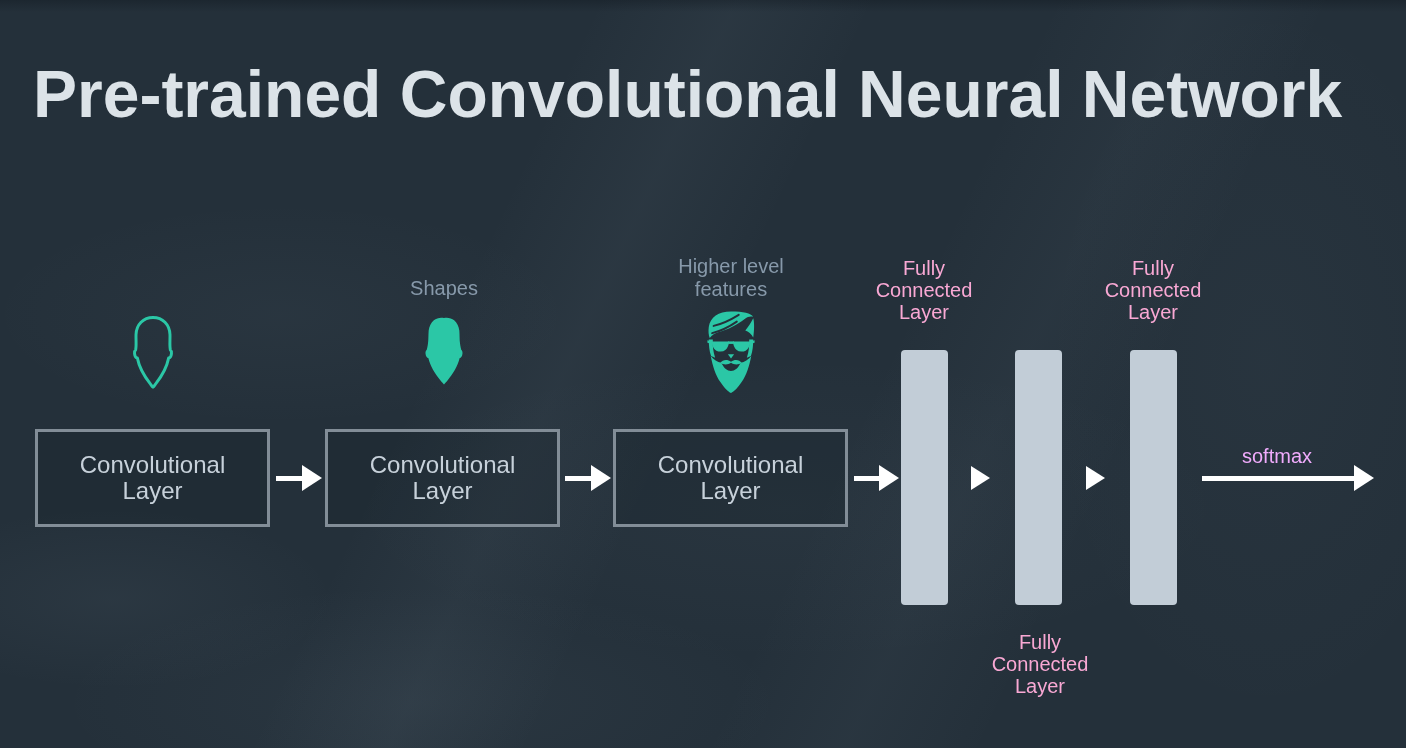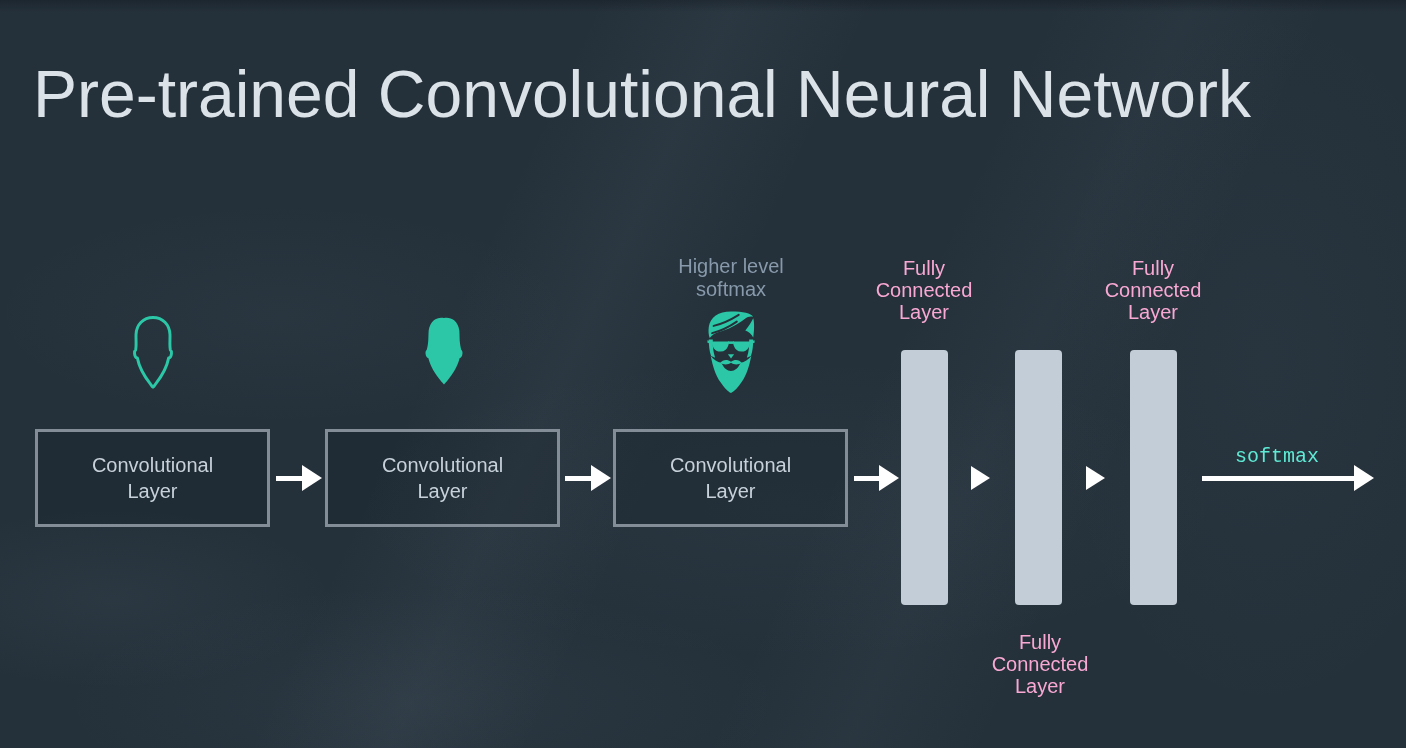--- a/index.html
+++ b/index.html
@@ -20,42 +20,42 @@
       linear-gradient(115deg, transparent 60%, rgba(170,190,205,0.04) 68%, transparent 76%),
       radial-gradient(ellipse 320px 130px at 8% 80%, rgba(165,185,200,0.055), transparent 70%),
       radial-gradient(ellipse 520px 170px at 30% 94%, rgba(165,185,200,0.05), transparent 70%),
       radial-gradient(ellipse 420px 160px at 20% 42%, rgba(165,185,200,0.04), transparent 70%),
       radial-gradient(ellipse 640px 220px at 56% 68%, rgba(165,185,200,0.035), transparent 70%),
       radial-gradient(ellipse 320px 520px at 90% 48%, rgba(165,185,200,0.03), transparent 70%);
   }
 
   .title{
     position:absolute;left:33px;top:56px;margin:0;
-    font-size:66px;font-weight:400;letter-spacing:0px;
+    font-size:66px;font-weight:700;letter-spacing:0px;
     color:#DCE3E8;white-space:nowrap;
   }
 
   .feature-label{
     position:absolute;
     color:#8799AA;font-size:20px;line-height:23px;
     text-align:center;
   }
 
   .icon{position:absolute;}
 
   .box{
     position:absolute;width:235px;height:98px;
     border:3px solid #828D97;
     background:rgba(18,26,34,0.18);
     box-sizing:border-box;
     display:flex;align-items:center;justify-content:center;
   }
   .box .box-label{
     width:170px;text-align:center;
-    color:#C7D1DA;font-size:20px;line-height:26px;
+    color:#C7D1DA;font-size:24px;line-height:26px;
   }
 
   .arrow{position:absolute;display:flex;align-items:center;height:26px;}
   .arrow .shaft{flex:1;height:5px;background:#FFFFFF;}
   .arrow .head{
     width:0;height:0;
     border-top:13px solid transparent;
     border-bottom:13px solid transparent;
     border-left:20px solid #FFFFFF;
   }
@@ -73,21 +73,21 @@
   }
 
   .fc-label{
     position:absolute;width:120px;
     color:#f9a8d4;font-size:20px;line-height:22px;
     text-align:center;
   }
 
   .softmax-label{
     position:absolute;
-    color:#5eead4;font-size:20px;text-align:center;width:160px;font-family:Liberation Mono, monospace;
+    color:#f0abfc;font-size:20px;text-align:center;width:160px;
   }
 </style>
 </head>
 <body>
 
 <div class="slide">
   <div class="bg"></div>
 
   <h1 class="title">Pre-trained Convolutional Neural Network</h1>
 
@@ -96,33 +96,34 @@
   </svg>
   <div class="box" style="left:35px;top:429px">
     <div class="box-label">Convolutional Layer</div>
   </div>
 
   <div class="arrow" style="left:276px;top:465px;width:46px">
     <div class="shaft"></div>
     <div class="head"></div>
   </div>
 
+  <div class="feature-label" style="left:344px;top:277px;width:200px">Shapes</div>
   <svg class="icon" style="left:420px;top:313px" width="48" height="82" viewBox="0 0 52 84">
     <path d="M26,3 C22,2.2 18,3 15,5.5 C12,8 10,12 9.4,16.5 C9,21 9.3,26 8.6,31 C8.2,34 7.6,36.5 7.2,37.8 C6.2,38.5 5.8,39.8 6,41.8 C6.3,44.8 7.5,46.2 9,46.4 C10.8,54.5 16.5,64 22,70.5 C23.8,72.7 25.2,74.3 26,75 C26.8,74.3 28.2,72.7 30,70.5 C35.5,64 41.2,54.5 43,46.4 C44.5,46.2 45.7,44.8 46,41.8 C46.2,39.8 45.8,38.5 44.8,37.8 C44.4,36.5 43.8,34 43.4,31 C42.7,26 43,21 42.6,16.5 C42,12 40,8 37,5.5 C34,3 30,2.2 26,3 Z" fill="#2BC7A6"></path>
   </svg>
   <div class="box" style="left:325px;top:429px">
     <div class="box-label">Convolutional Layer</div>
   </div>
 
   <div class="arrow" style="left:565px;top:465px;width:46px">
     <div class="shaft"></div>
     <div class="head"></div>
   </div>
 
-  <div class="feature-label" style="left:661px;top:255px;width:140px">Higher level softmax</div>
+  <div class="feature-label" style="left:661px;top:255px;width:140px">Higher level features</div>
   <svg class="icon" style="left:702px;top:311px" width="58" height="84" viewBox="0 0 60 86">
     <g fill="#2BC7A6">
 
       <path d="M30,0 C17,0 8.5,6 7,16 C6.4,20.5 6.8,24.5 8,27.5 C10.2,24.5 13.5,22.3 17.5,21.3 C26.5,19 36.5,13.8 44.5,7.6 C47.3,5.5 50.2,4.6 53,5.6 C50.5,1.6 43,0 30,0 Z"></path>
       <path d="M53,7 C54.2,11 54.2,19 53,27 C51,23 48,20.7 44.8,19.6 C48,15.5 51,11.2 53,7 Z"></path>
 
       <path d="M7,29 C7,35 7.6,41 9.4,46 L13.6,48 C11.6,42 10.8,35 11.2,29 Z"></path>
       <path d="M53,29 C53,35 52.4,41 50.6,46 L46.4,48 C48.4,42 49.2,35 48.8,29 Z"></path>
 
       <path d="M10,31 L28,31 C28,31 27.6,41.5 19.2,41.5 C12.2,41.5 10.4,35.5 10,31 Z"></path>

